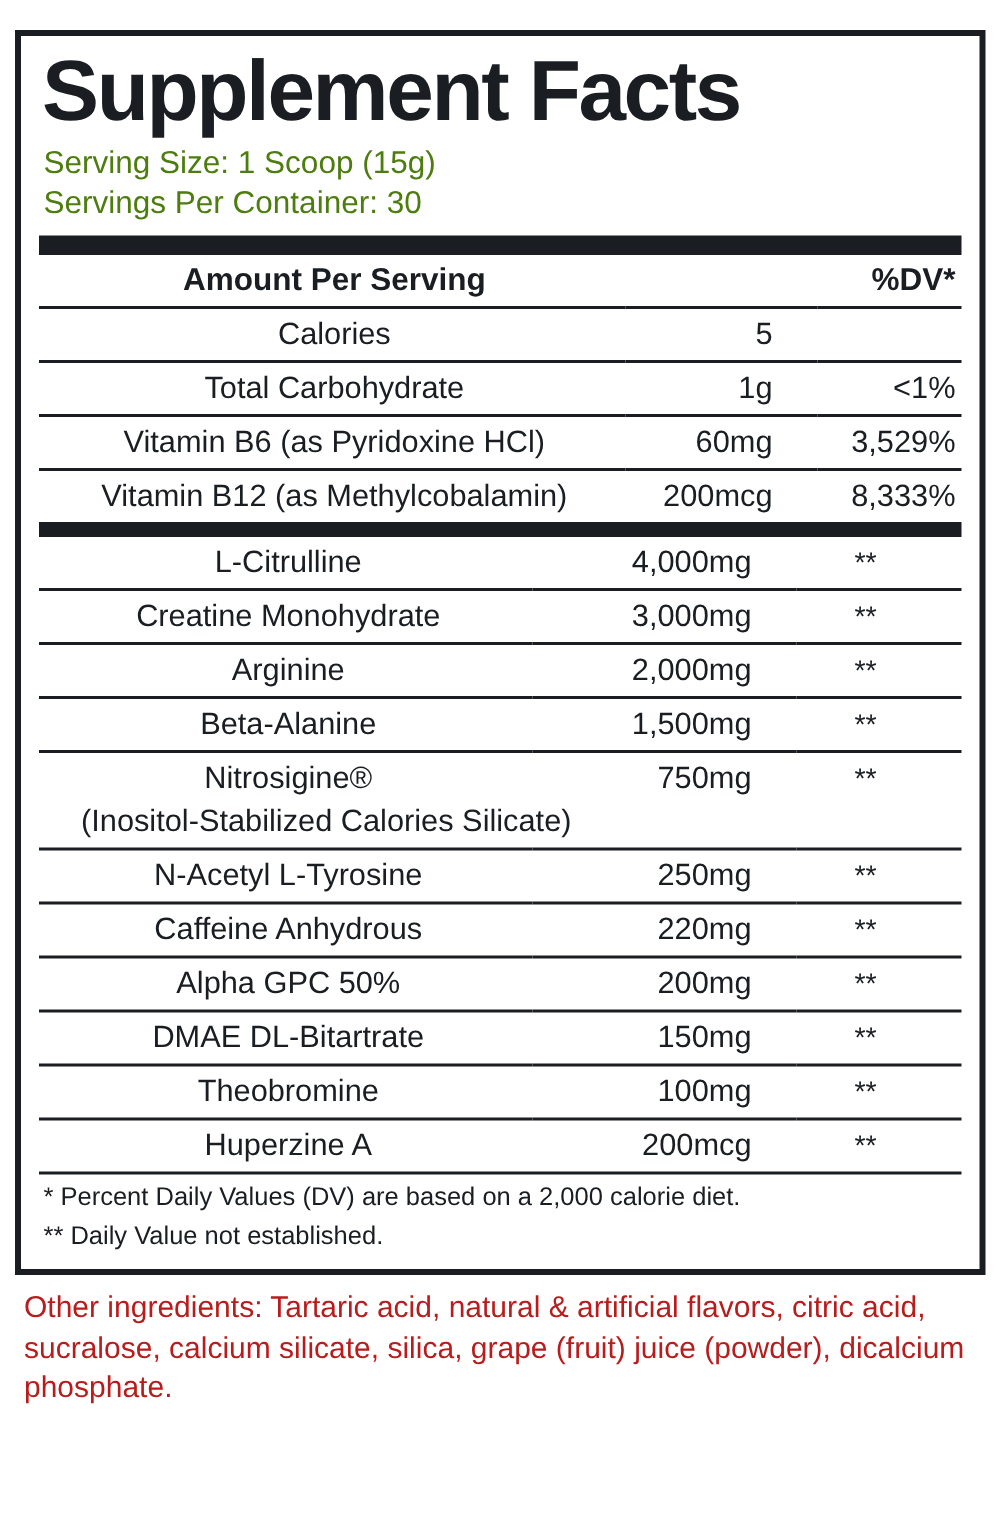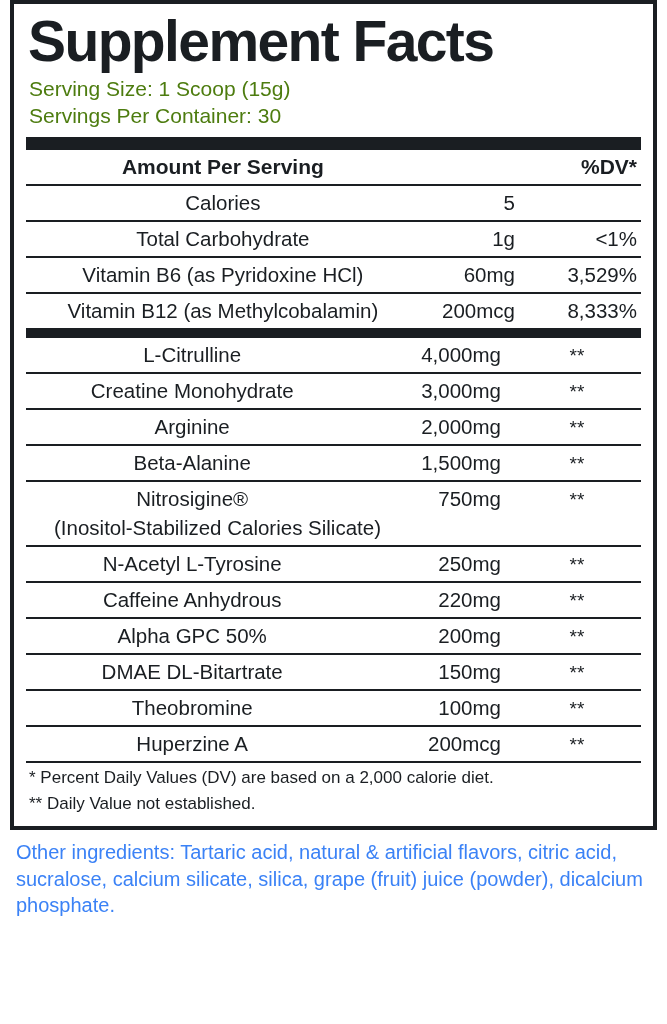--- a/index.html
+++ b/index.html
@@ -12,21 +12,21 @@
     height: 1024px;
     font-family: "Liberation Sans", sans-serif;
     color: #1a1e22;
     -webkit-font-smoothing: antialiased;
   }
   .panel {
     position: relative;
     width: 667px;
     height: 1024px;
     box-sizing: border-box;
-    padding: 0 10px 6px 10px;
+    padding: 20px 10px 6px 10px;
   }
   .facts-box {
     box-sizing: border-box;
     border: 4px solid #1a1e22;
     padding: 6px 12px 10px 12px;
     width: 647px;
   }
   .title {
     font-size: 57px;
     font-weight: bold;
@@ -107,21 +107,21 @@
   .footnotes {
     margin-top: 4px;
     font-size: 17px;
     line-height: 1.32;
     padding-left: 3px;
   }
   .other-ing {
     font-size: 20px;
     line-height: 1.34;
     margin: 9px 4px 0 6px;
-    color: #3b82f6;
+    color: #b91c1c;
   }
 </style>
 </head>
 <body>
 
 <div class="panel">
 
   <div class="facts-box">
 
     <div class="title">Supplement Facts</div>

